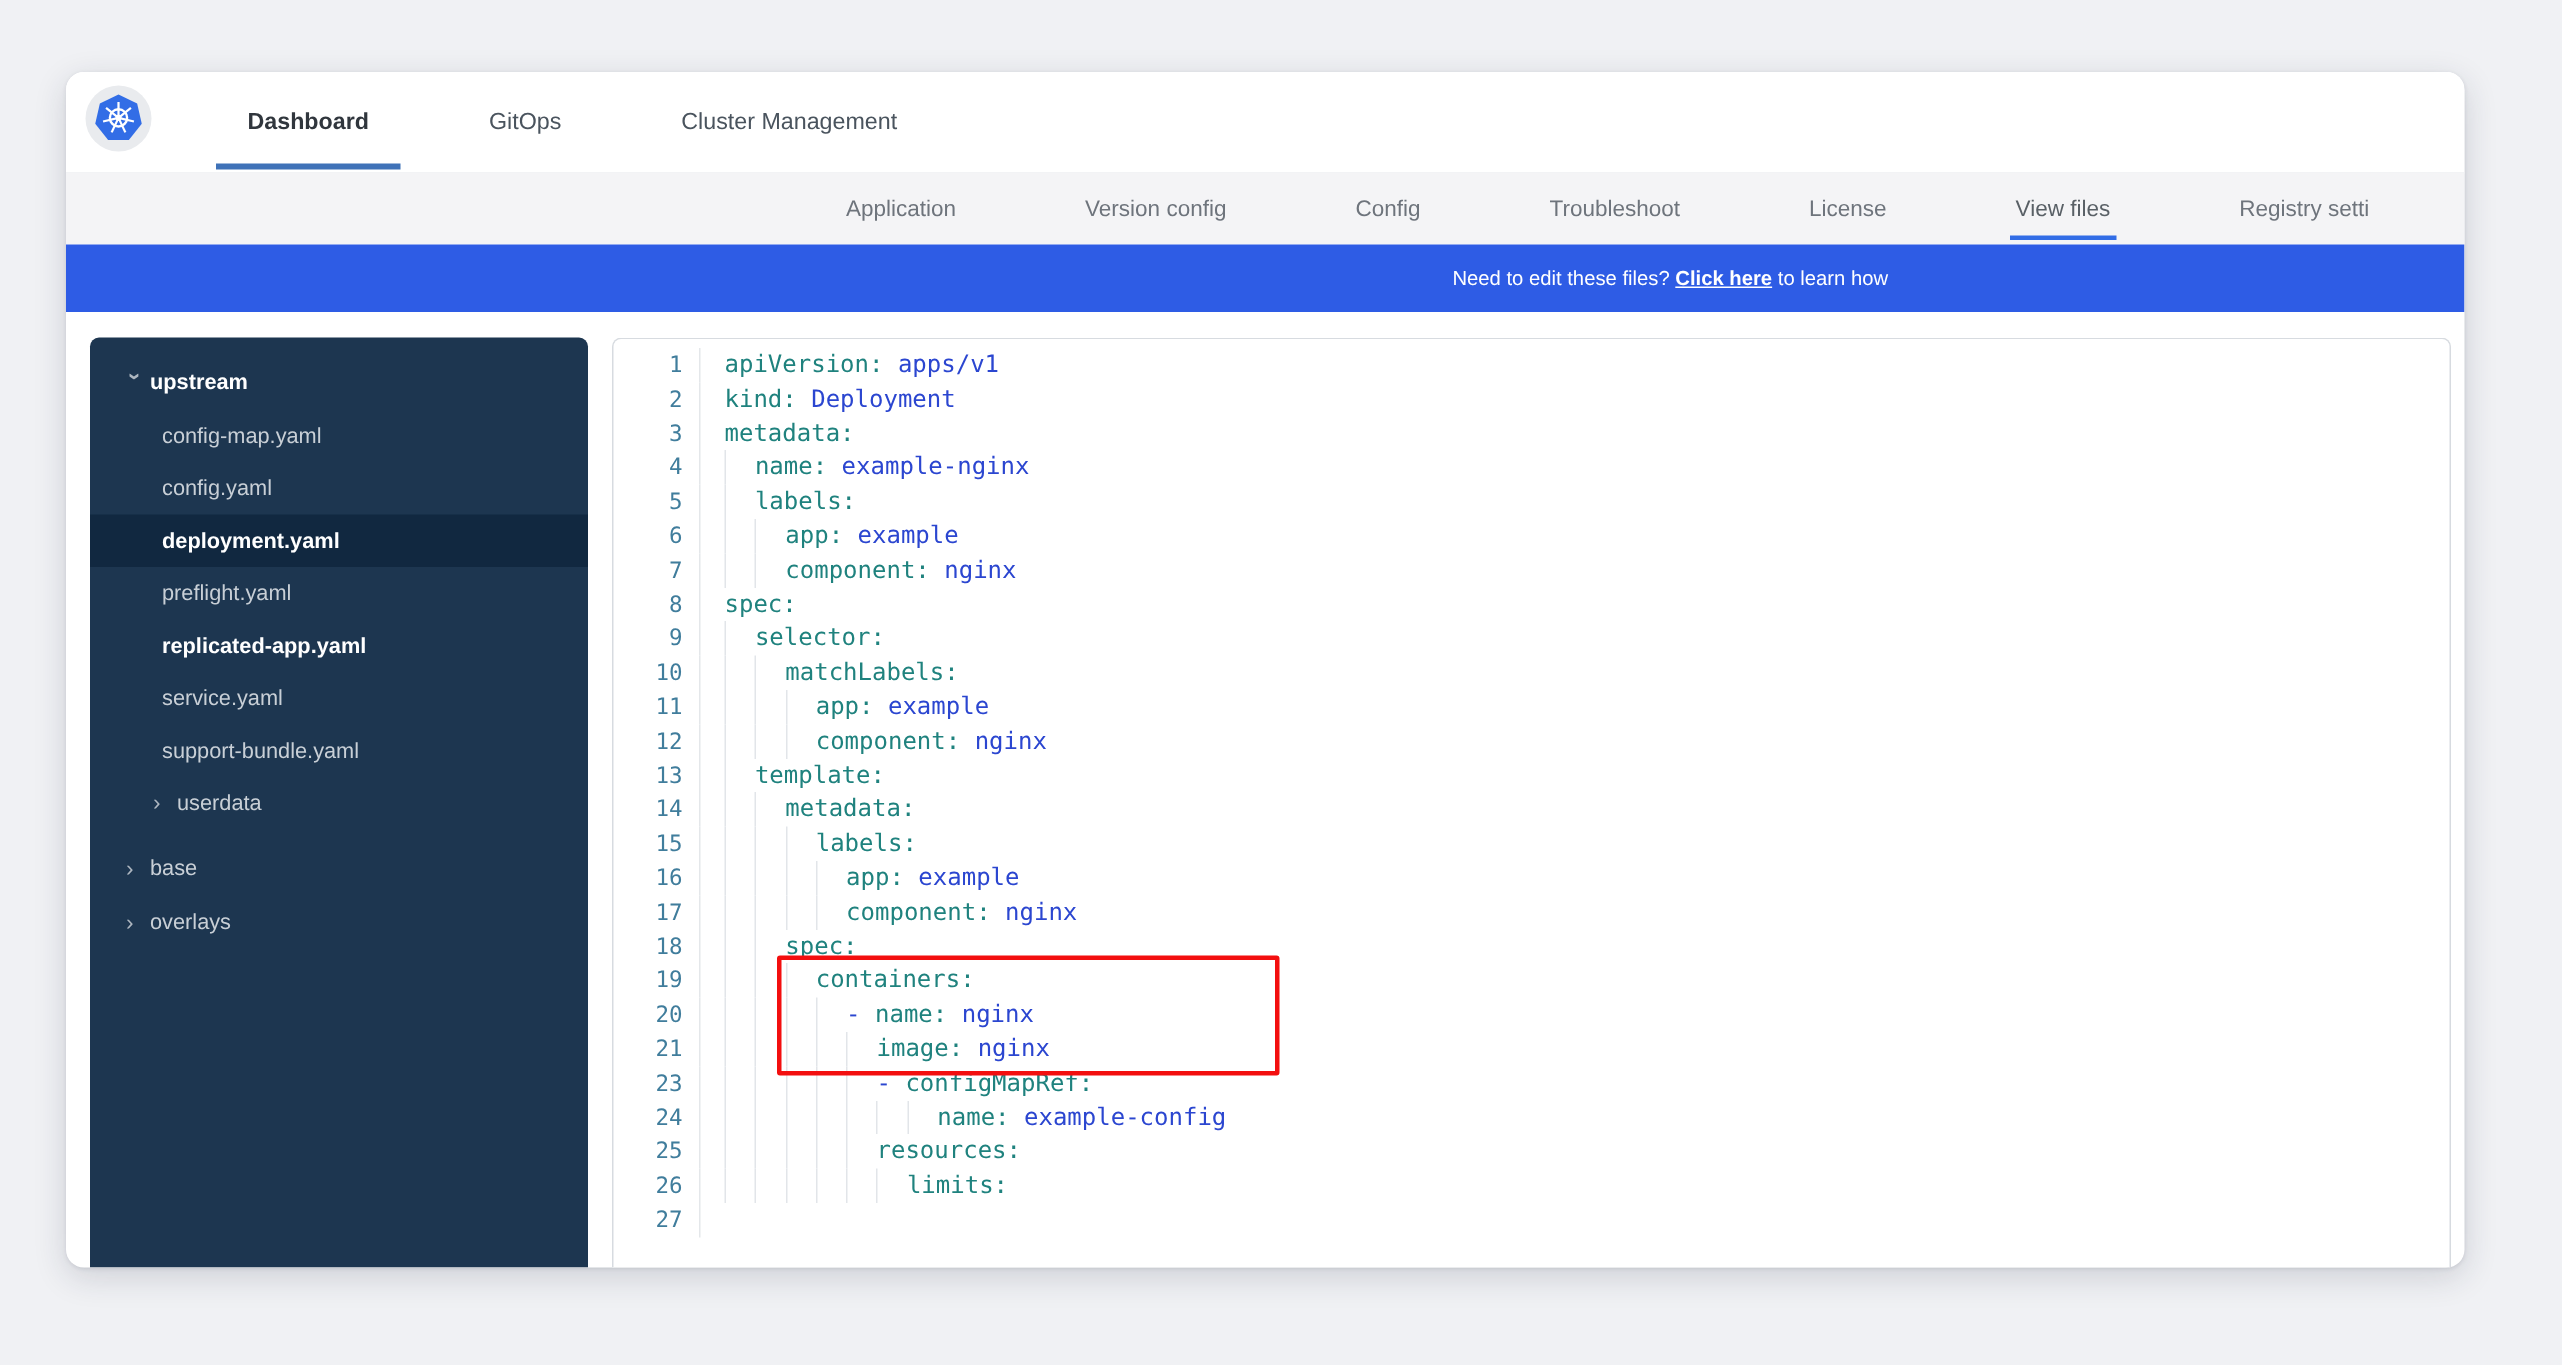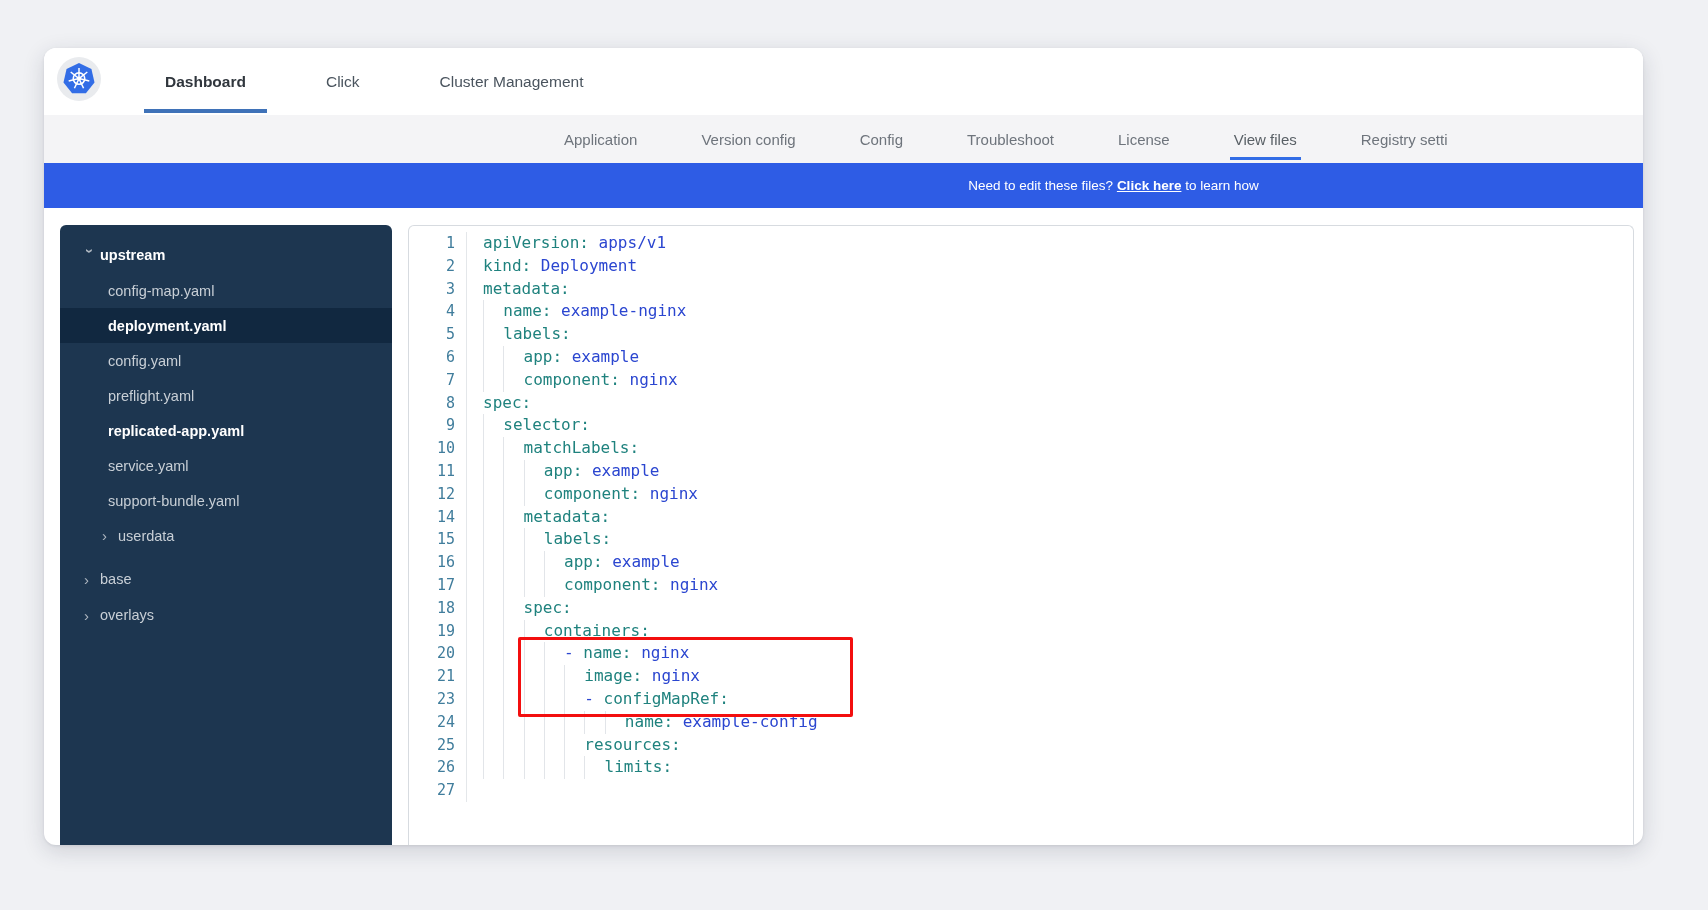--- a/index.html
+++ b/index.html
@@ -12,21 +12,21 @@
        display:flex;align-items:stretch;}
   .logo-badge{position:absolute;left:13px;top:9px;width:44px;height:44px;border-radius:50%;background:#e9ebee;
               display:flex;align-items:center;justify-content:center;}
   .top-nav{display:flex;margin-left:100px;gap:38px;align-items:stretch;}
   .nav-item{display:flex;align-items:center;padding:0 21px;font-size:15.5px;color:#4a545e;cursor:pointer;position:relative;}
   .nav-item.active{color:#30363d;font-weight:bold;}
   .nav-item.active::after{content:"";position:absolute;left:0;right:0;bottom:2px;height:4px;background:#3f72b8;}
 
   
   .tabrow{position:absolute;left:0;top:67px;width:100%;height:48px;background:#f4f4f6;display:flex;align-items:stretch;
-          padding-left:520px;box-sizing:border-box;gap:64px;white-space:nowrap;}
+          padding-left:520px;box-sizing:border-box;gap:86px;white-space:nowrap;}
   .tab{display:flex;align-items:center;font-size:15px;color:#6e747c;cursor:pointer;position:relative;flex:0 0 auto;}
   .tab.active{color:#596066;}
   .tab.active::after{content:"";position:absolute;left:-4px;right:-4px;bottom:3px;height:3px;background:#326de6;}
 
   
   .banner{position:absolute;left:0;top:115px;width:100%;height:45px;background:#2e5ce5;display:flex;align-items:center;
           justify-content:center;padding-left:540px;box-sizing:border-box;}
   .banner-text{color:#fff;font-size:13.5px;}
   .banner-link{font-weight:bold;text-decoration:underline;color:#fff;cursor:pointer;}
 
@@ -81,21 +81,21 @@
             <line x1="16" y1="15.6" x2="25.7" y2="17.9"></line>
             <line x1="16" y1="15.6" x2="20.3" y2="24.7"></line>
             <line x1="16" y1="15.6" x2="11.7" y2="24.7"></line>
             <line x1="16" y1="15.6" x2="6.3" y2="17.9"></line>
             <line x1="16" y1="15.6" x2="8.2" y2="9.4"></line>
           </g>
         </svg>
       </div>
       <div class="top-nav">
           <div class="nav-item active">Dashboard</div>
-          <div class="nav-item">Click</div>
+          <div class="nav-item">GitOps</div>
           <div class="nav-item">Cluster Management</div>
         </div>
     </div>
 
     <div class="tabrow">
         <div class="tab">Application</div>
         <div class="tab">Version config</div>
         <div class="tab">Config</div>
         <div class="tab">Troubleshoot</div>
         <div class="tab">License</div>
@@ -108,25 +108,25 @@
     </div>
 
     <div class="sidebar">
         <div class="tree-row lvl-0 folder bold folder-root">
           <span class="chev expanded">›</span>
           <span class="lbl">upstream</span>
         </div>
         <div class="tree-row lvl-1 file">
           <span class="lbl">config-map.yaml</span>
         </div>
+        <div class="tree-row lvl-1 file">
+          <span class="lbl">config.yaml</span>
+        </div>
         <div class="tree-row lvl-1 file selected">
           <span class="lbl">deployment.yaml</span>
-        </div>
-        <div class="tree-row lvl-1 file">
-          <span class="lbl">config.yaml</span>
         </div>
         <div class="tree-row lvl-1 file">
           <span class="lbl">preflight.yaml</span>
         </div>
         <div class="tree-row lvl-1 file bold">
           <span class="lbl">replicated-app.yaml</span>
         </div>
         <div class="tree-row lvl-1 file">
           <span class="lbl">service.yaml</span>
         </div>
@@ -190,20 +190,24 @@
         </div>
         <div class="code-line">
           <div class="gutter">11</div>
           <div class="code-cell"><span class="guide"></span><span class="guide"></span><span class="guide"></span><span class="k">app:</span><span class="v"> example</span></div>
         </div>
         <div class="code-line">
           <div class="gutter">12</div>
           <div class="code-cell"><span class="guide"></span><span class="guide"></span><span class="guide"></span><span class="k">component:</span><span class="v"> nginx</span></div>
         </div>
         <div class="code-line">
+          <div class="gutter">13</div>
+          <div class="code-cell"><span class="guide"></span><span class="k">template:</span></div>
+        </div>
+        <div class="code-line">
           <div class="gutter">14</div>
           <div class="code-cell"><span class="guide"></span><span class="guide"></span><span class="k">metadata:</span></div>
         </div>
         <div class="code-line">
           <div class="gutter">15</div>
           <div class="code-cell"><span class="guide"></span><span class="guide"></span><span class="guide"></span><span class="k">labels:</span></div>
         </div>
         <div class="code-line">
           <div class="gutter">16</div>
           <div class="code-cell"><span class="guide"></span><span class="guide"></span><span class="guide"></span><span class="guide"></span><span class="k">app:</span><span class="v"> example</span></div>

